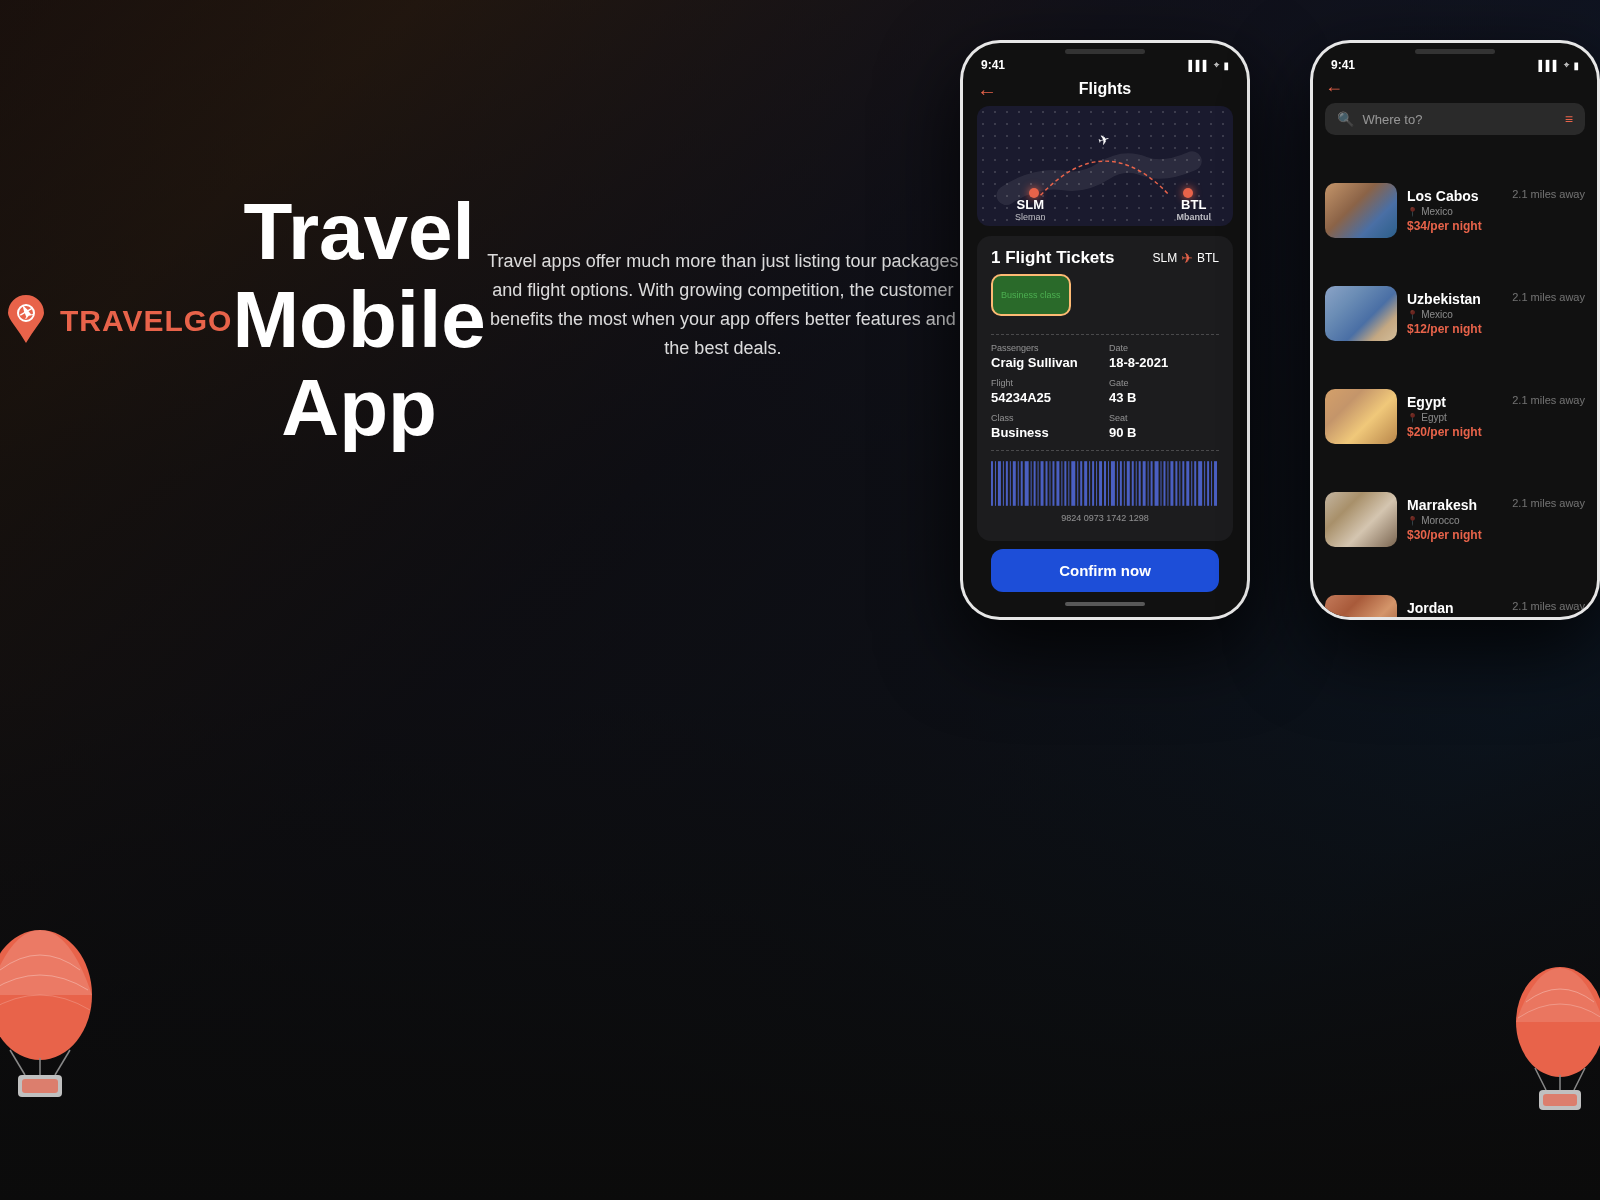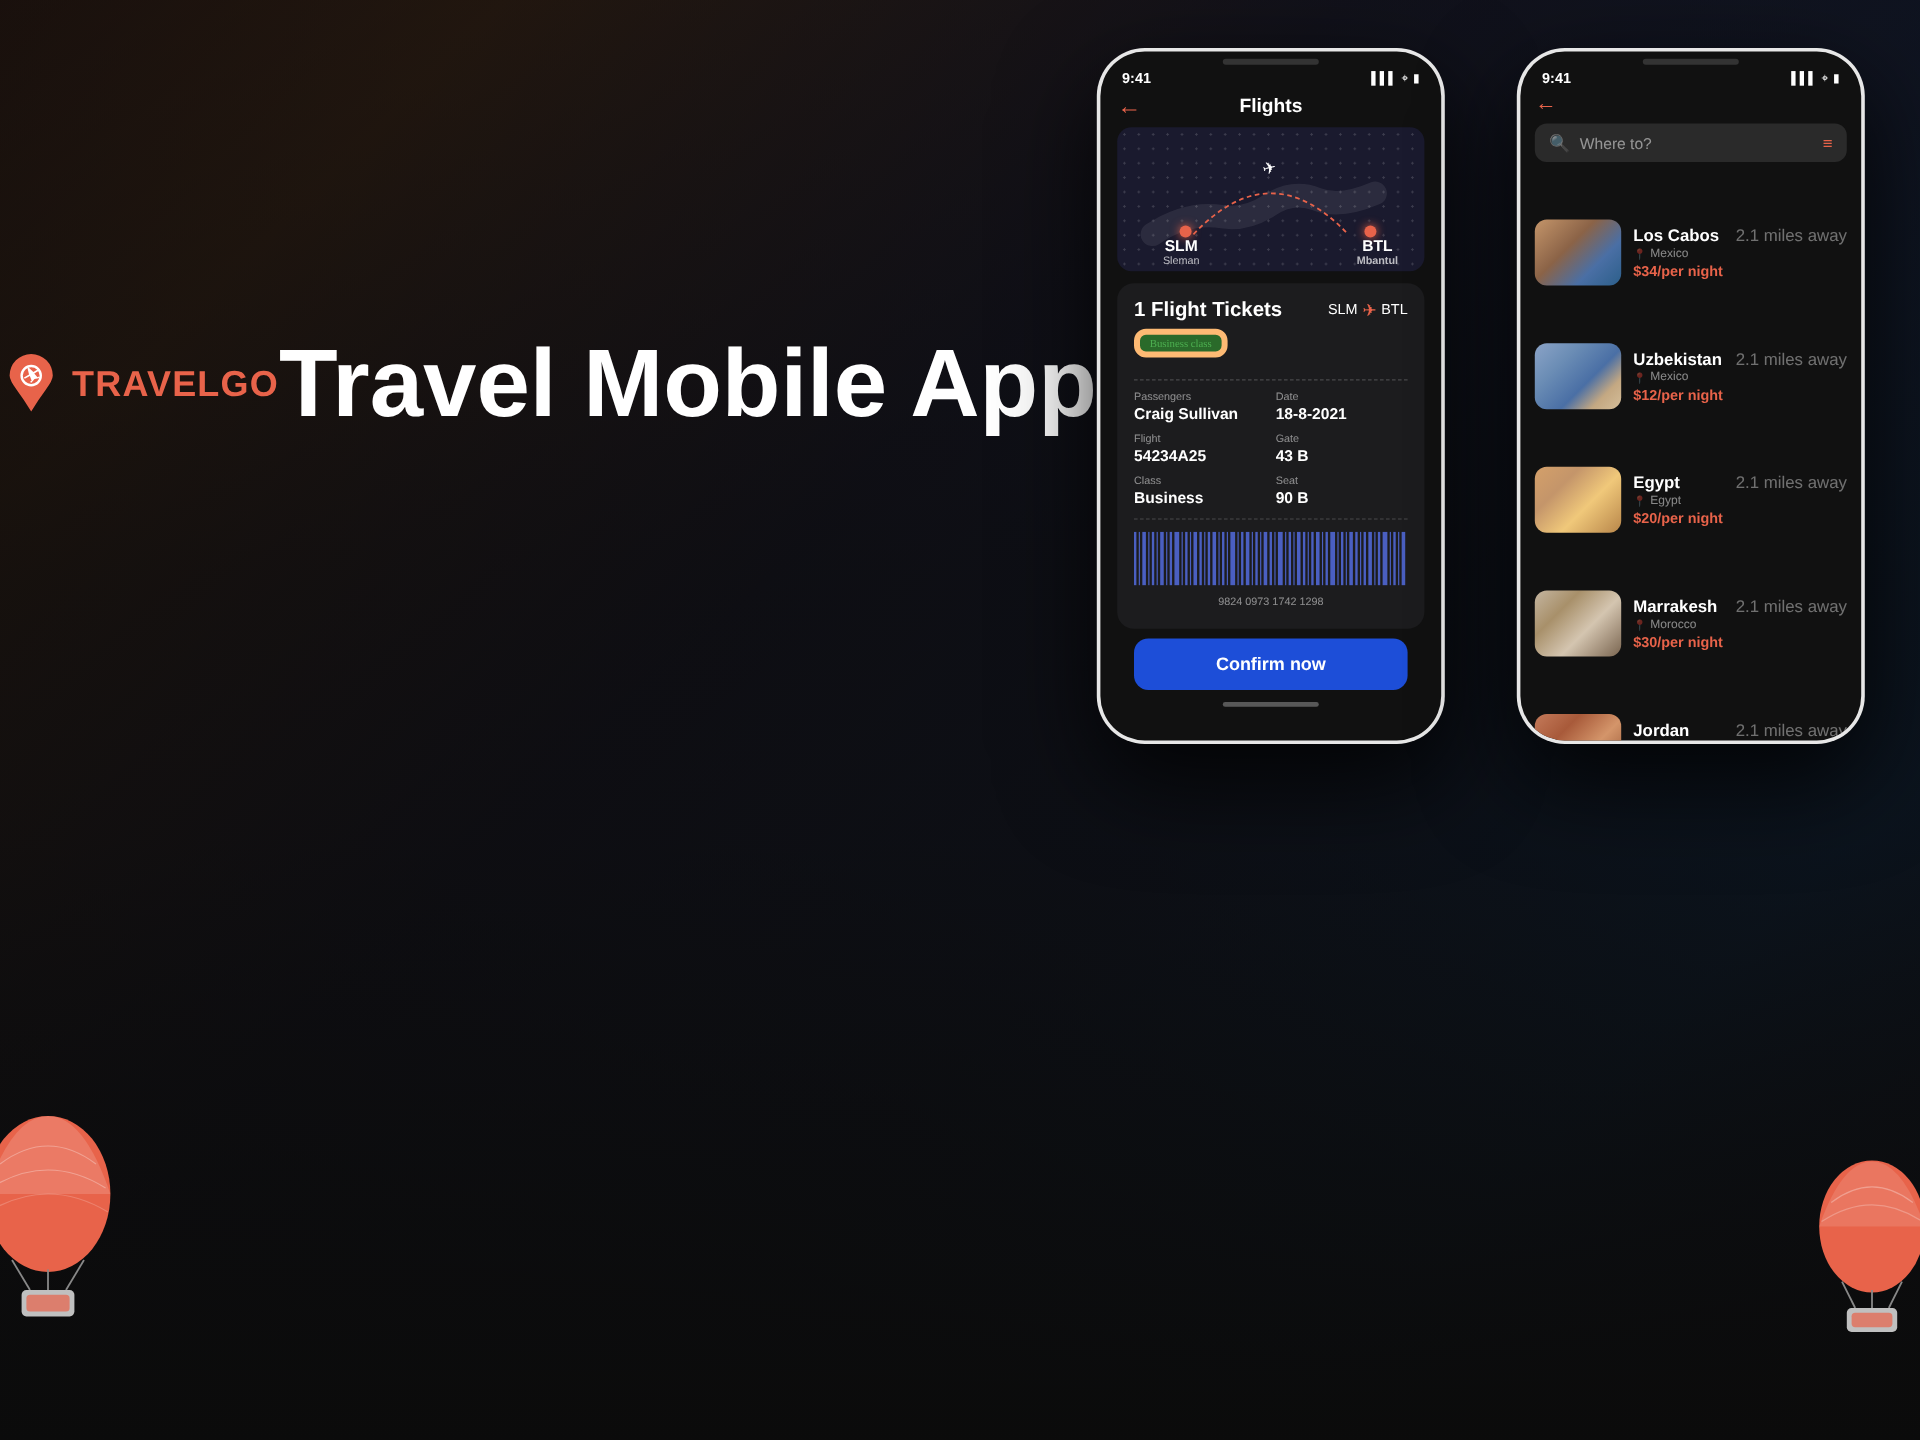--- a/index.html
+++ b/index.html
@@ -252,25 +252,24 @@
     .plane-icon-small {
       color: #e8634a;
       font-size: 14px;
     }
 
     .business-badge {
       display: inline-block;
       background: #2a6a2a;
       color: #4caf50;
       font-size: 9px;
-      padding: 2px 8px;
+      padding: 14px 8px;
       border-radius: 10px;
       margin-bottom: 10px;
-      border: 5px solid #fdba74;
-      font-family: Liberation Serif, serif;
+      border: 2px solid #fdba74;
     }
 
     .ticket-divider {
       border: none;
       border-top: 1px dashed rgba(255,255,255,0.2);
       margin: 8px 0;
     }
 
     .ticket-fields {
       display: grid;
@@ -396,21 +395,21 @@
     }
 
     .dest-name {
       color: white;
       font-size: 14px;
       font-weight: 700;
     }
 
     .dest-distance {
       color: rgba(255,255,255,0.4);
-      font-size: 14px;
+      font-size: 11px;
     }
 
     .dest-country {
       display: flex;
       align-items: center;
       gap: 3px;
       color: rgba(255,255,255,0.5);
       font-size: 10px;
       margin: 2px 0;
     }
@@ -511,20 +510,21 @@
         <circle cx="26" cy="18" r="8" fill="none" stroke="white" stroke-width="2"></circle>
       </svg>
     </div>
     <div class="logo-text">
       <span>TRAVEL</span><span style="color:#e8634a">GO</span>
     </div>
   </div>
 
   <h1 class="hero-title">Travel Mobile App</h1>
 
+  <p class="hero-subtitle">Travel apps offer much more than just listing tour packages and flight options. With growing competition, the customer benefits the most when your app offers better features and the best deals.</p>
 
   <div class="phones-container">
 
     <div class="phone">
 
       <div style="width:80px;height:5px;background:#333;border-radius:3px;margin:6px auto 0;"></div>
 
       <div class="phone-status-bar">
         <span class="status-time">9:41</span>
         <span class="status-icons">

